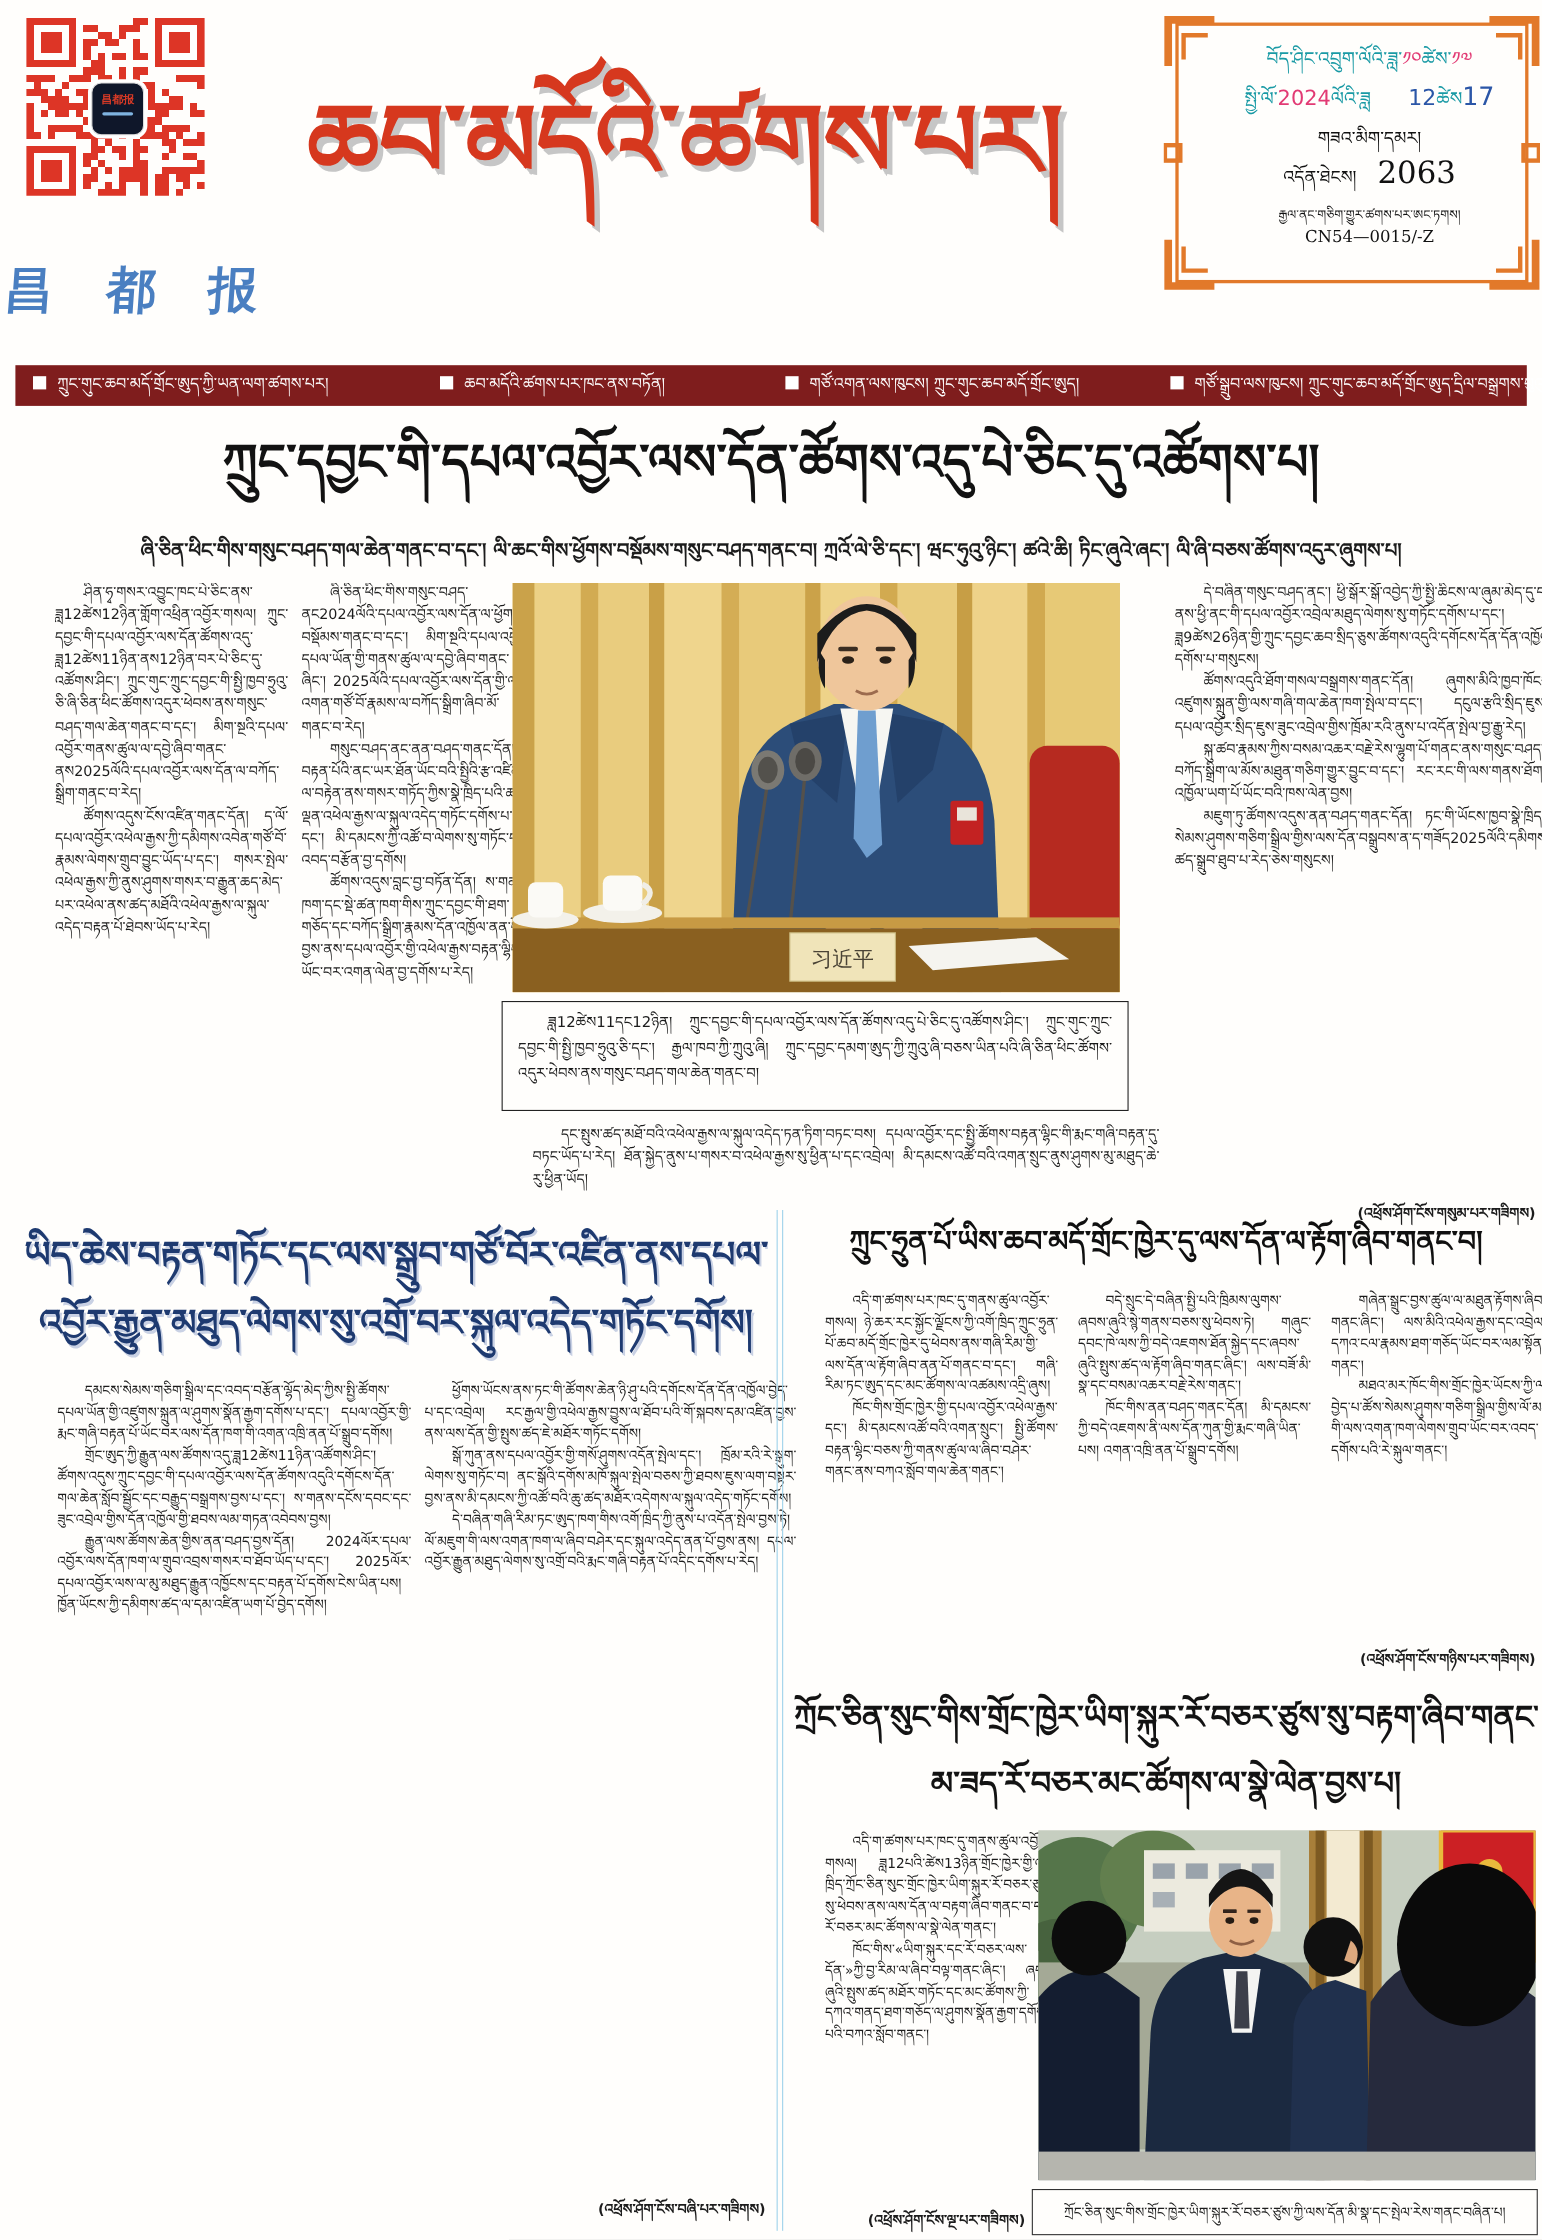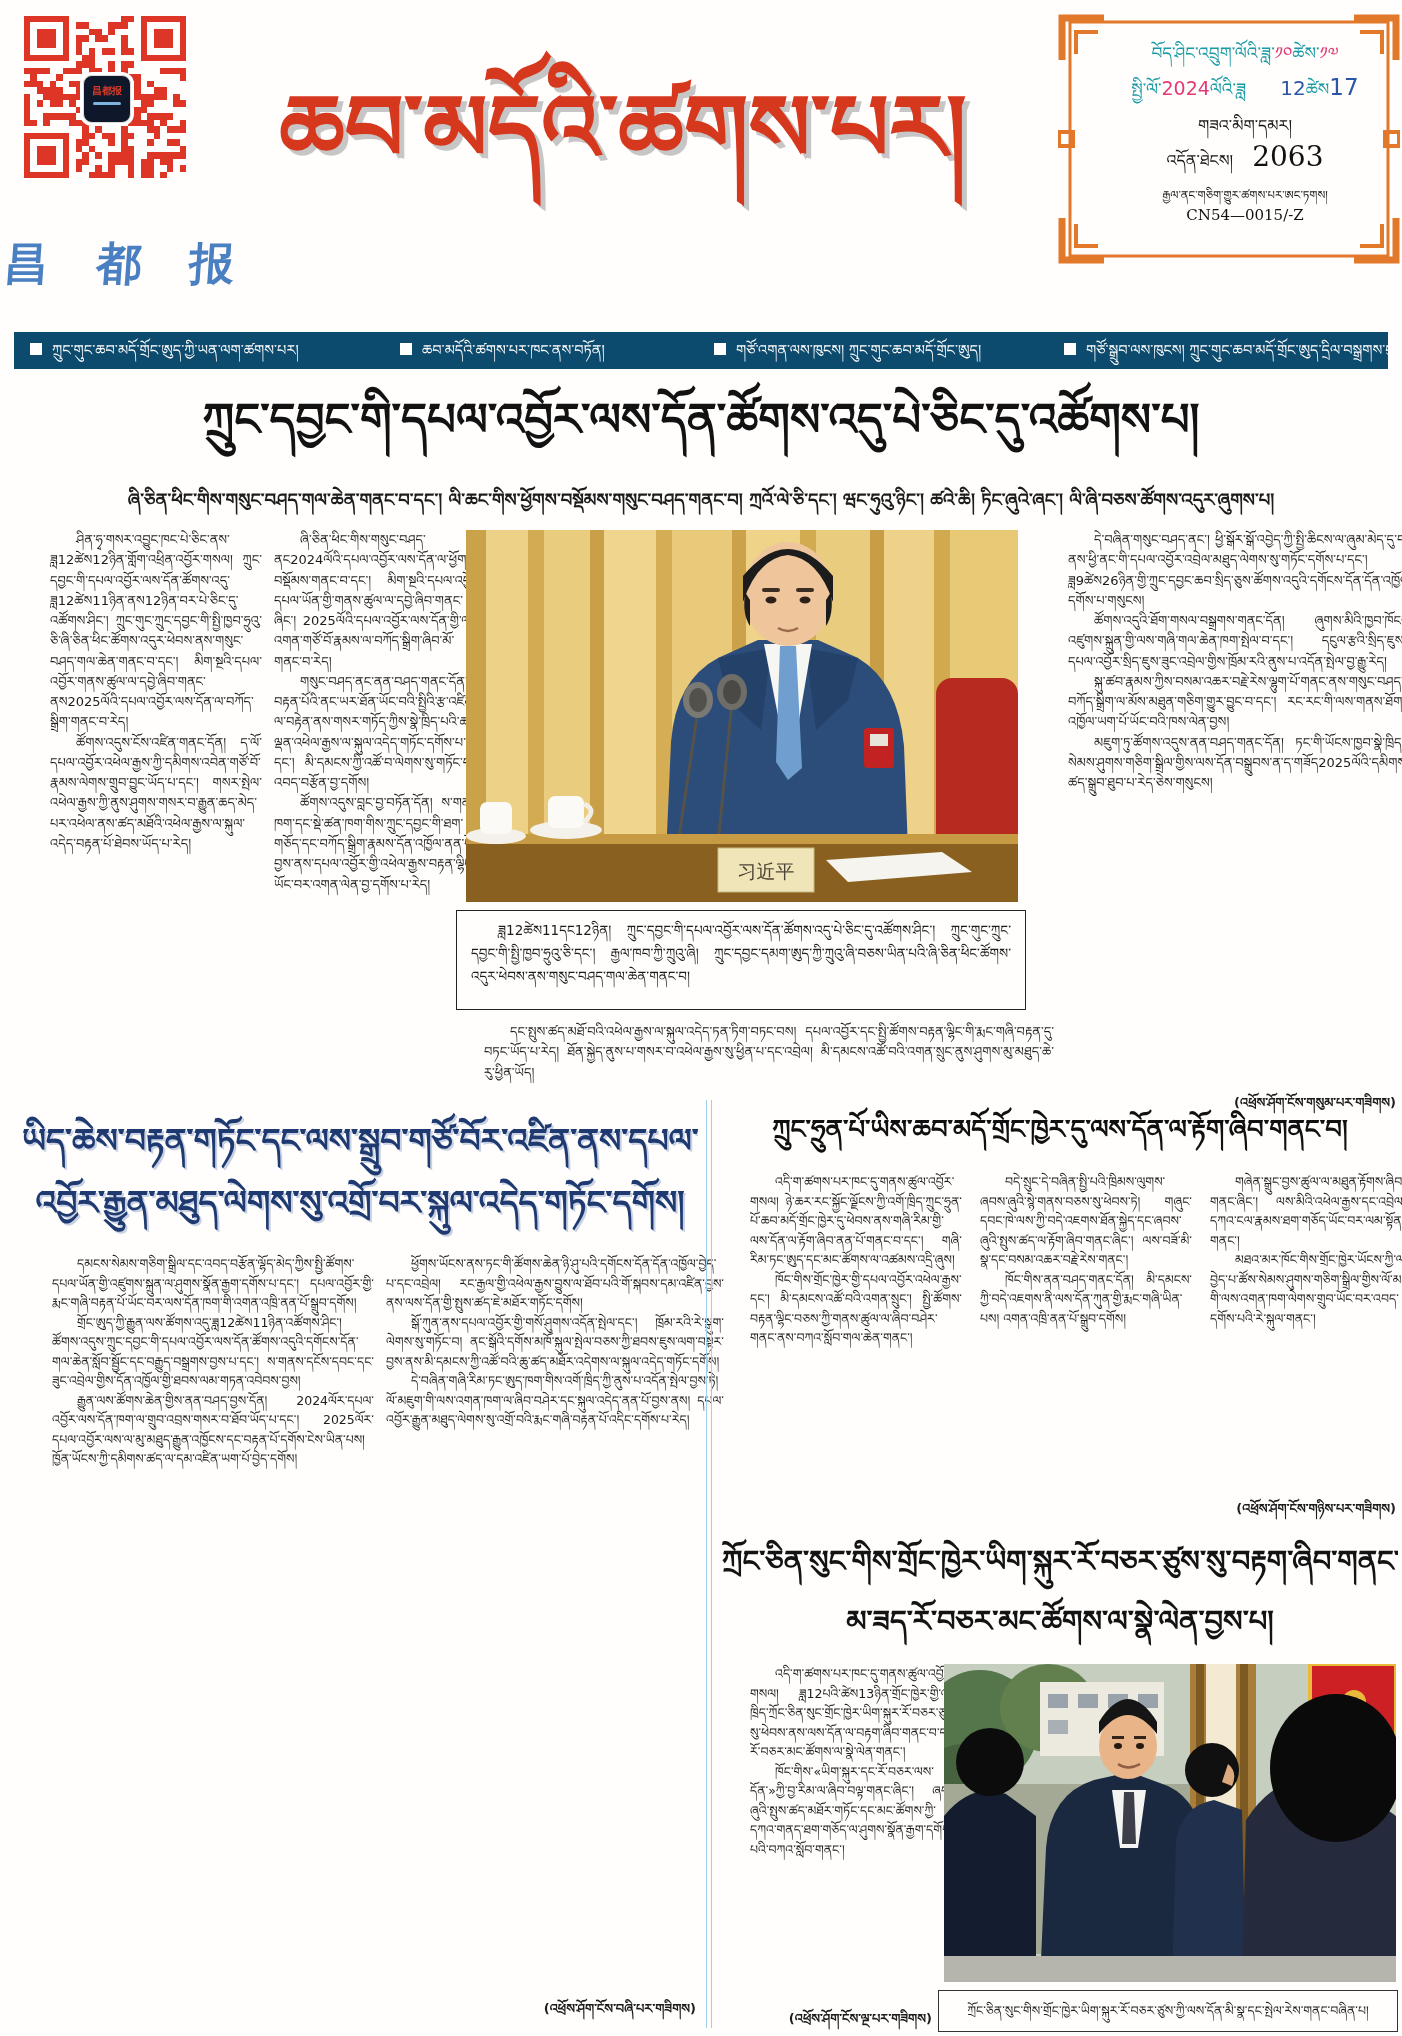--- a/index.html
+++ b/index.html
@@ -14,21 +14,21 @@
   #qr-badge .sub{width:28px;height:3px;background:#7fb3e0;margin:4px auto 0 auto;border-radius:2px;}
   #cn-name{left:4px;top:234px;width:222px;font-size:45px;font-weight:bold;color:#4a7fc1;
            letter-spacing:16px;white-space:nowrap;transform:skewX(-4deg);}
   #masthead{left:190px;top:40px;width:866px;height:178px;font-size:92px;line-height:178px;
             font-weight:bold;color:#d6381e;text-align:center;white-space:nowrap;overflow:hidden;
             text-shadow:5px 5px 0 #c6c6c6;}
   #infobox{left:1058px;top:14px;width:342px;height:250px;}
   .inforow{position:absolute;left:16px;width:100%;text-align:center;white-space:nowrap;}
   .teal{color:#1a9aa5;} .pink{color:#e23a74;} .numblue{color:#2b56a7;}
   
-  #teaser-bar{left:14px;top:332px;width:1374px;height:37px;background:#0c4a6e;}
+  #teaser-bar{left:14px;top:332px;width:1374px;height:37px;background:#7f1d1d;}
   .teaser{position:absolute;top:0;height:37px;line-height:37px;color:#fff;font-size:14.5px;white-space:nowrap;}
   .teaser .bullet{display:inline-block;width:12px;height:12px;background:#fff;margin-right:10px;}
   
   #lead-headline{left:20px;top:378px;width:1362px;height:84px;line-height:84px;text-align:center;
                  font-size:45px;font-weight:bold;color:#121212;white-space:nowrap;overflow:hidden;}
   #lead-subheadline{left:20px;top:480px;width:1362px;text-align:center;font-size:18px;font-weight:600;
                     white-space:nowrap;overflow:hidden;}
   .col{overflow:hidden;font-size:13px;line-height:1.56;text-align:justify;margin-left:28px;}
   .para{margin:0;text-indent:2em;}
   #lead-col-1{left:22px;top:530px;width:212px;height:556px;}

